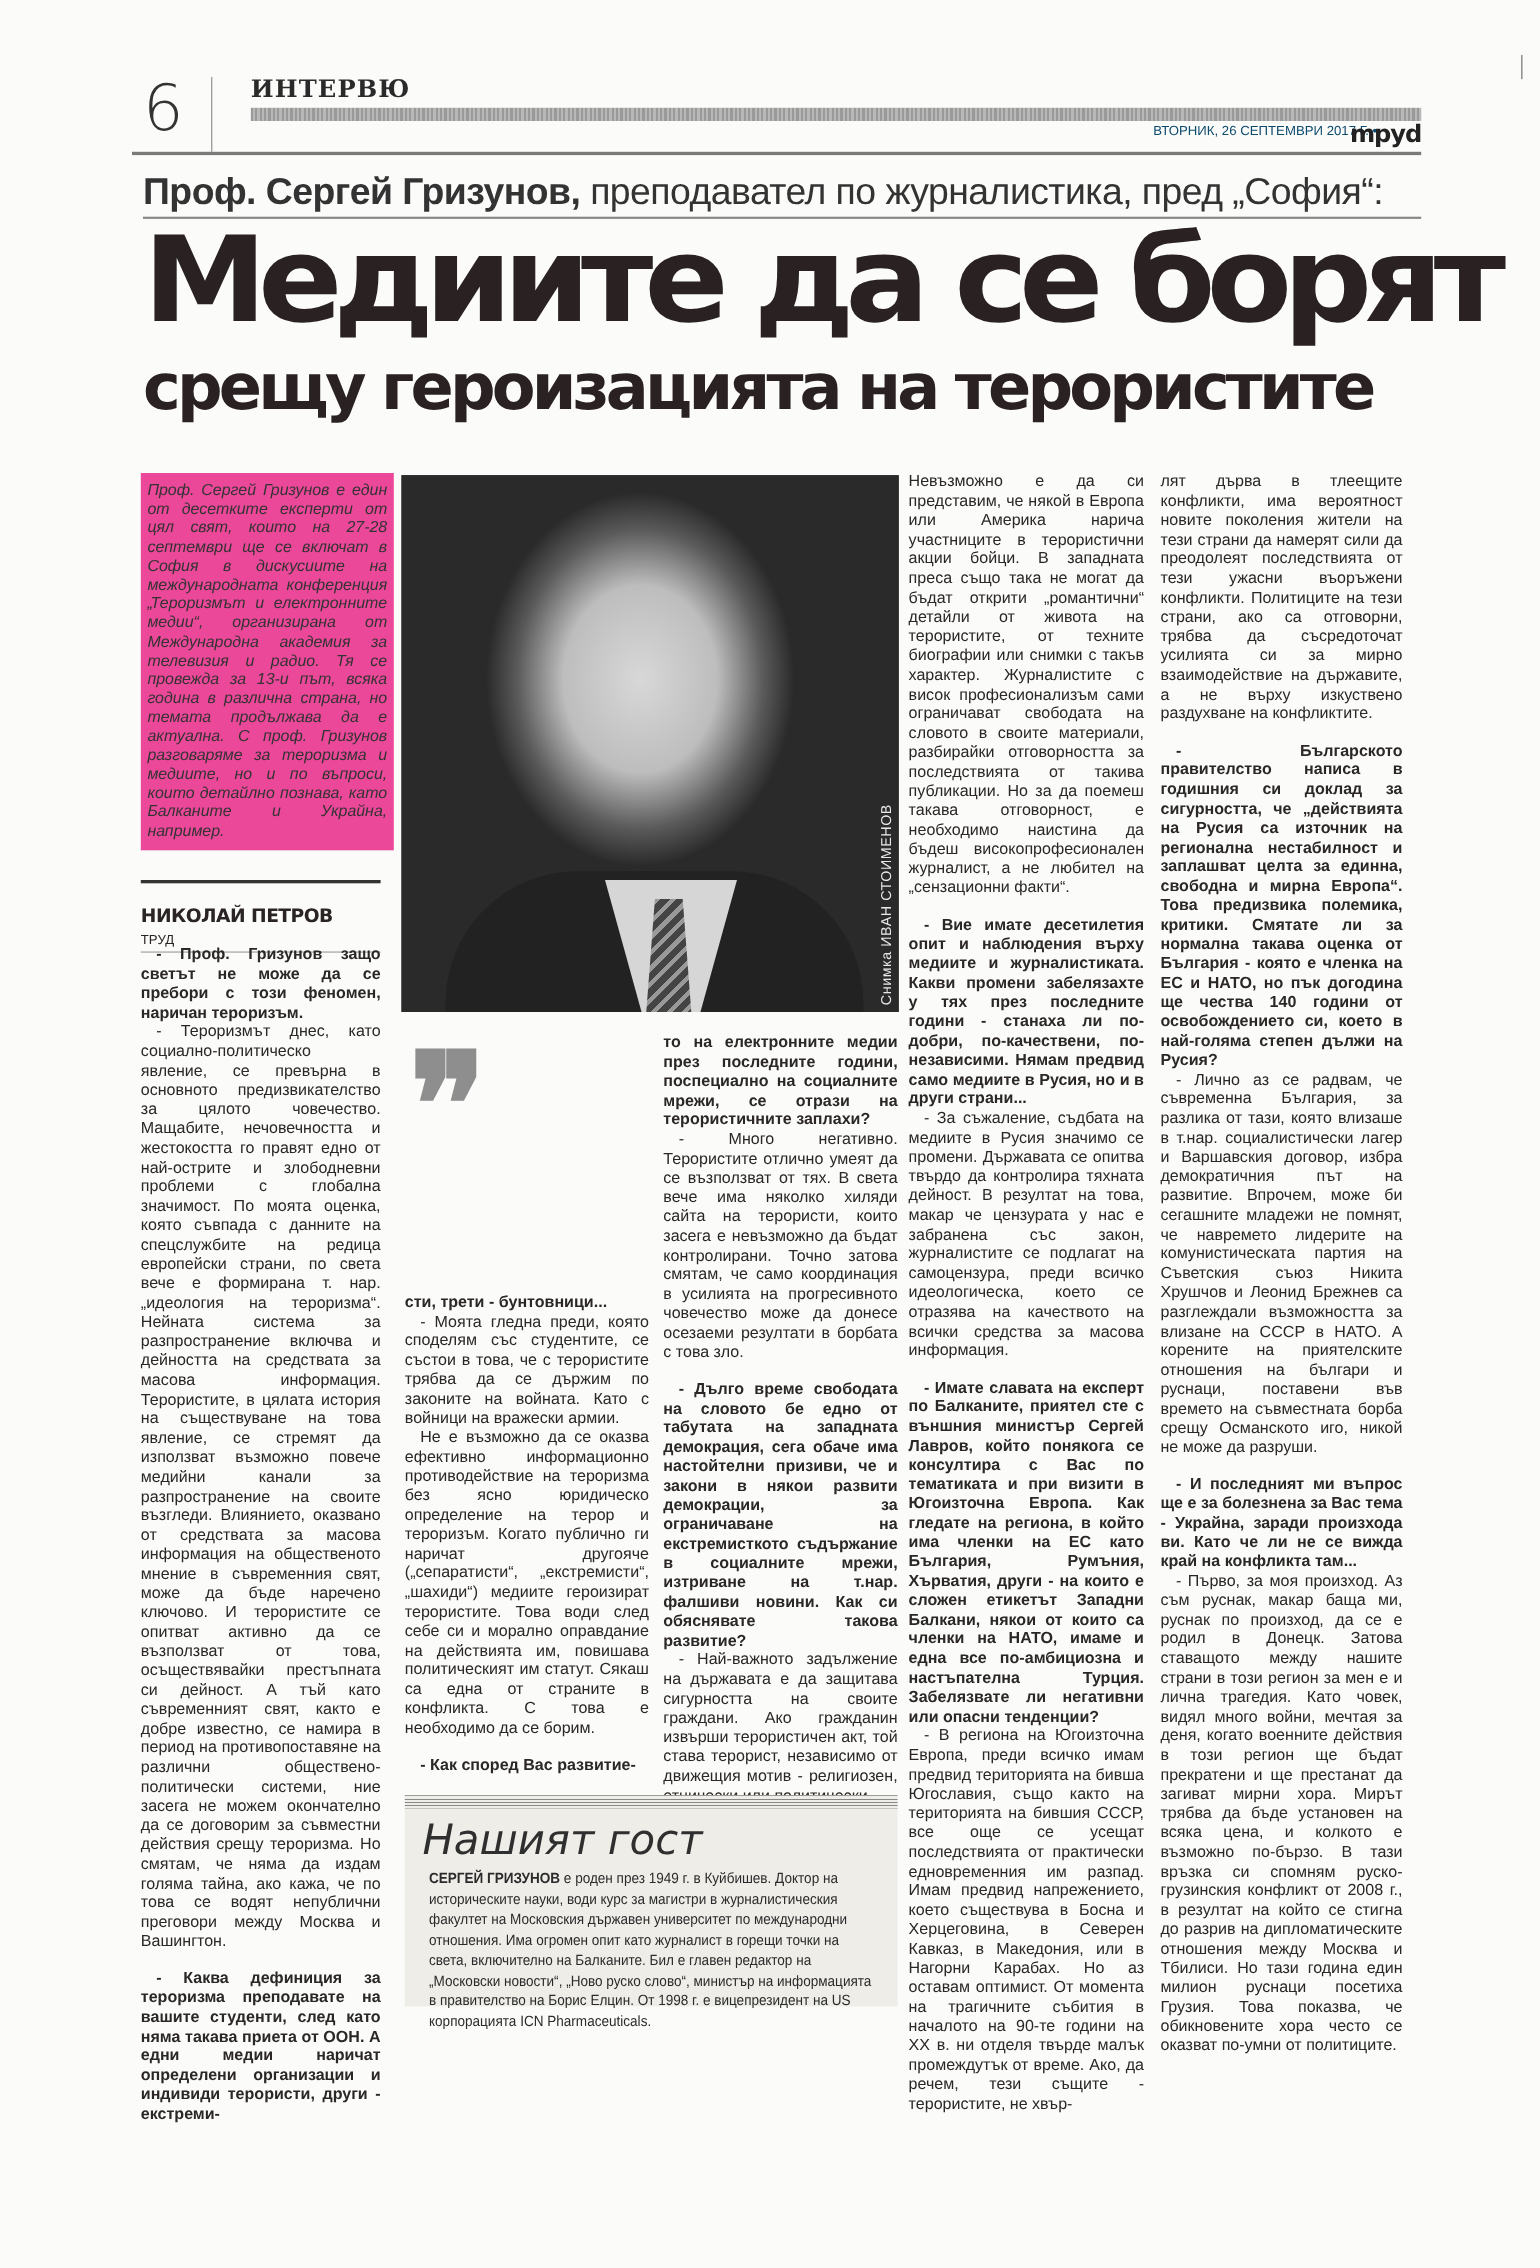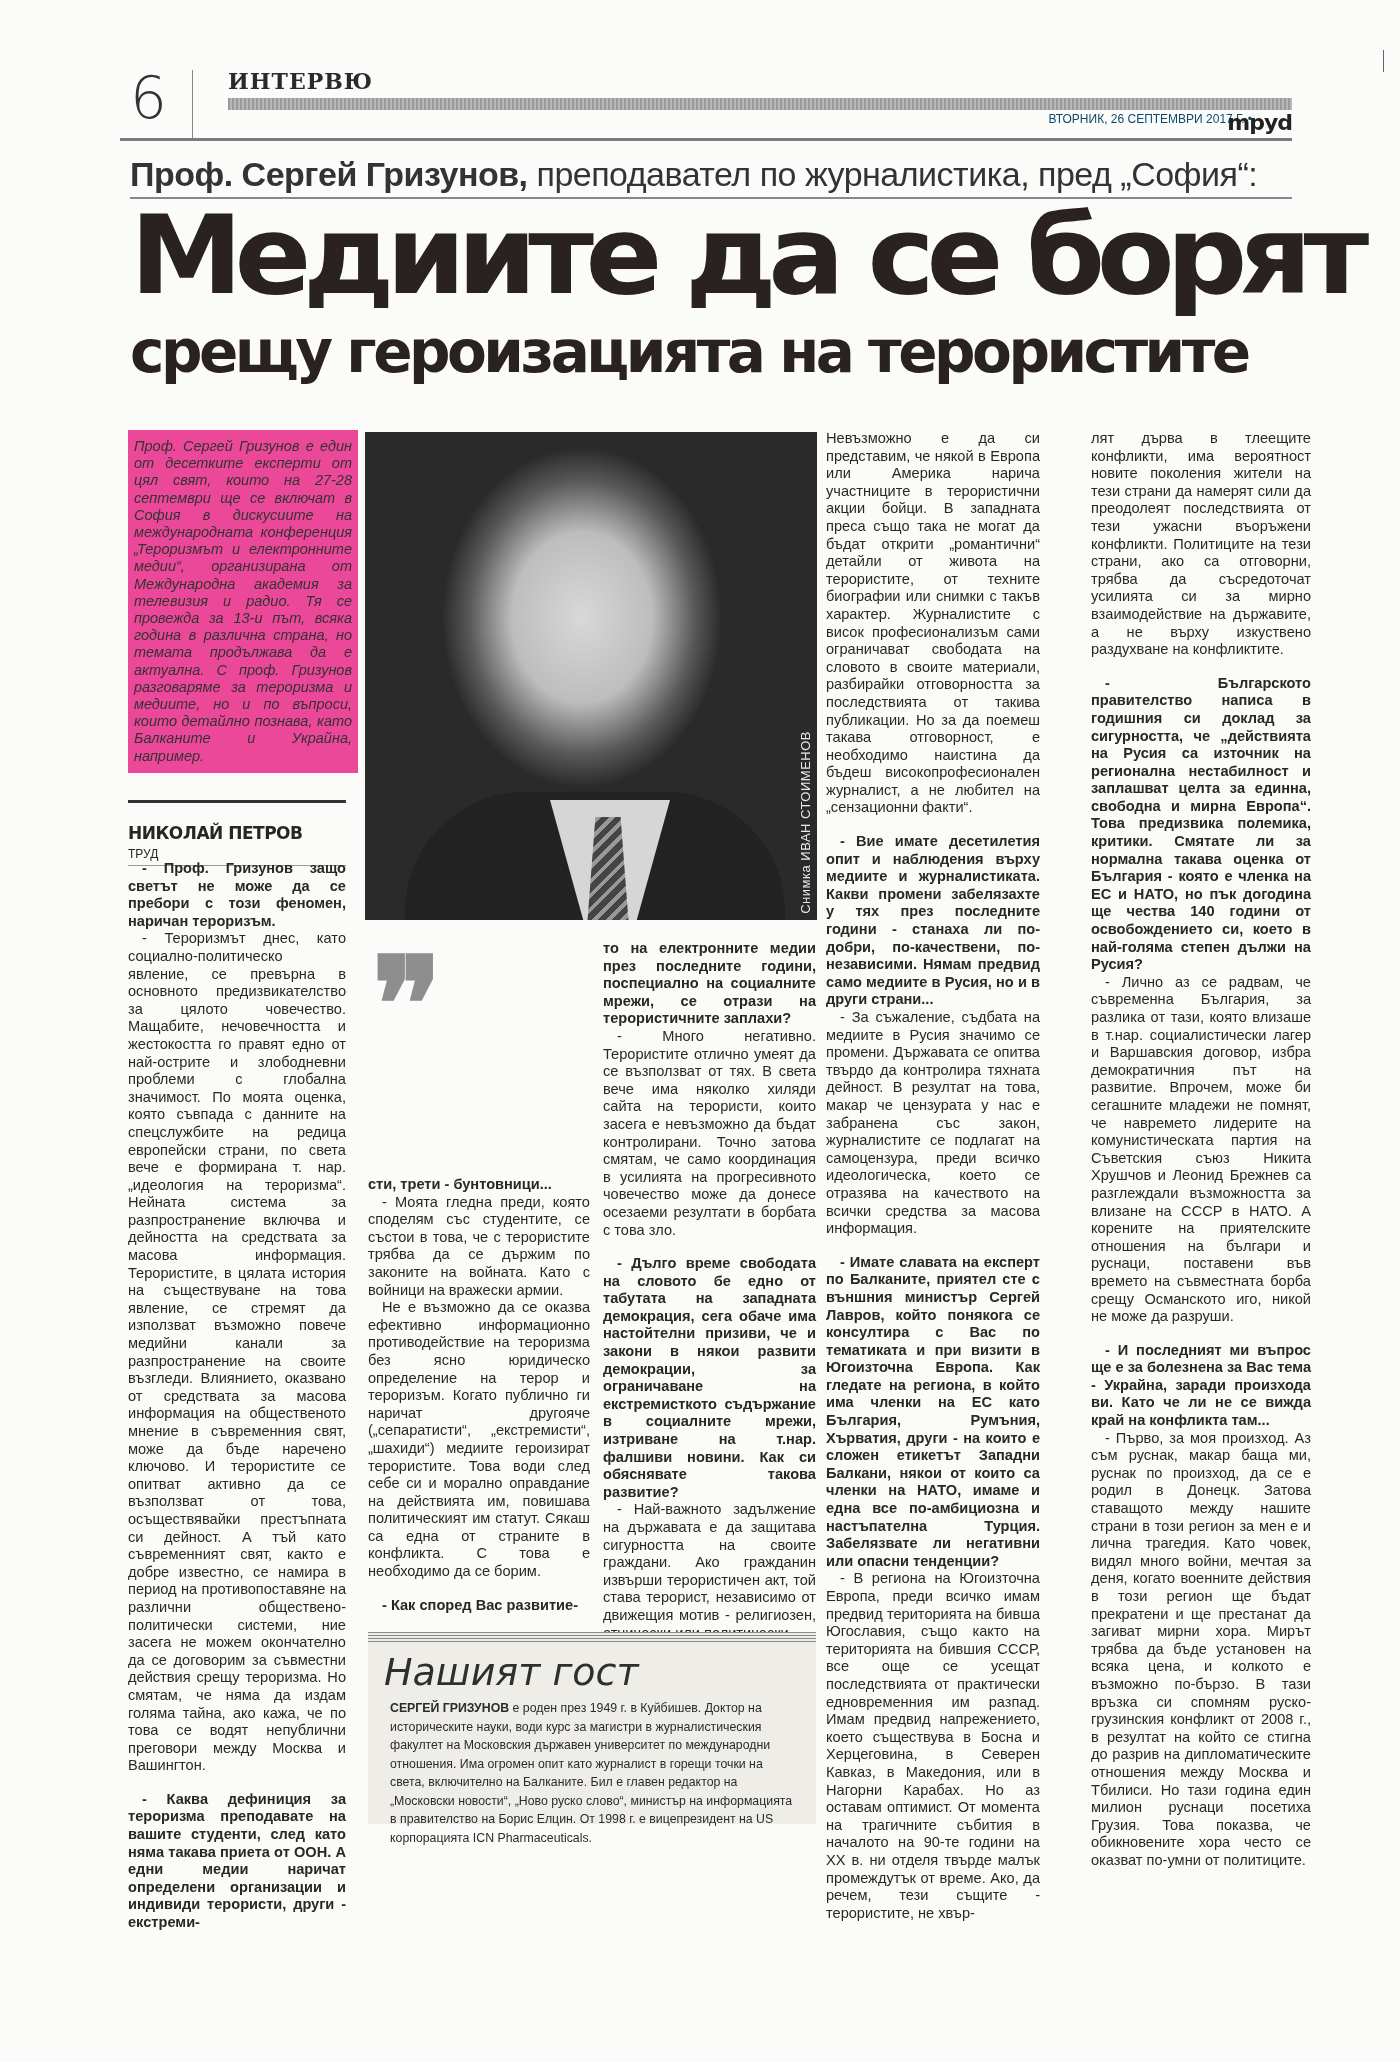--- a/index.html
+++ b/index.html
@@ -105,21 +105,21 @@
     <div class="gtext"><b>СЕРГЕЙ ГРИЗУНОВ</b><span> е роден през 1949 г. в Куйбишев. Доктор на историческите науки, води курс за магистри в журналистическия факултет на Московския държавен университет по международни отношения. Има огромен опит като журналист в горещи точки на света, включително на Балканите. Бил е главен редактор на „Московски новости“, „Ново руско слово“, министър на информацията в правителство на Борис Елцин. От 1998 г. е вицепрезидент на US корпорацията ICN Pharmaceuticals.</span></div>
   </div>
 
   <div class="col" id="col4" style="left:826px; top:430px; width:214px;">
       <p class="first">Невъзможно е да си представим, че някой в Европа или Америка нарича участниците в терористични акции бойци. В западната преса също така не могат да бъдат открити „романтични“ детайли от живота на терористите, от техните биографии или снимки с такъв характер. Журналистите с висок професионализъм сами ограничават свободата на словото в своите материали, разбирайки отговорността за последствията от такива публикации. Но за да поемеш такава отговорност, е необходимо наистина да бъдеш високопрофесионален журналист, а не любител на „сензационни факти“.</p>
       <p class="q">- Вие имате десетилетия опит и наблюдения върху медиите и журналистиката. Какви промени забелязахте у тях през последните години - станаха ли по-добри, по-качествени, по-независими. Нямам предвид само медиите в Русия, но и в други страни...</p>
       <p class="">- За съжаление, съдбата на медиите в Русия значимо се промени. Държавата се опитва твърдо да контролира тяхната дейност. В резултат на това, макар че цензурата у нас е забранена със закон, журналистите се подлагат на самоцензура, преди всичко идеологическа, което се отразява на качеството на всички средства за масова информация.</p>
       <p class="q">- Имате славата на експерт по Балканите, приятел сте с външния министър Сергей Лавров, който понякога се консултира с Вас по тематиката и при визити в Югоизточна Европа. Как гледате на региона, в който има членки на ЕС като България, Румъния, Хърватия, други - на които е сложен етикетът Западни Балкани, някои от които са членки на НАТО, имаме и една все по-амбициозна и настъпателна Турция. Забелязвате ли негативни или опасни тенденции?</p>
       <p class="">- В региона на Югоизточна Европа, преди всичко имам предвид територията на бивша Югославия, също както на територията на бившия СССР, все още се усещат последствията от практически едновременния им разпад. Имам предвид напрежението, което съществува в Босна и Херцеговина, в Северен Кавказ, в Македония, или в Нагорни Карабах. Но аз оставам оптимист. От момента на трагичните събития в началото на 90-те години на ХХ в. ни отделя твърде малък промеждутък от време. Ако, да речем, тези същите - терористите, не хвър-</p>
     </div>
-  <div class="col" id="col5" style="left:1055px; top:430px; width:220px;margin-left:36px;">
+  <div class="col" id="col5" style="left:1055px; top:430px; width:220px;">
       <p class="first">лят дърва в тлеещите конфликти, има вероятност новите поколения жители на тези страни да намерят сили да преодолеят последствията от тези ужасни въоръжени конфликти. Политиците на тези страни, ако са отговорни, трябва да съсредоточат усилията си за мирно взаимодействие на държавите, а не върху изкуствено раздухване на конфликтите.</p>
       <p class="q">- Българското правителство написа в годишния си доклад за сигурността, че „действията на Русия са източник на регионална нестабилност и заплашват целта за единна, свободна и мирна Европа“. Това предизвика полемика, критики. Смятате ли за нормална такава оценка от България - която е членка на ЕС и НАТО, но пък догодина ще чества 140 години от освобождението си, което в най-голяма степен дължи на Русия?</p>
       <p class="">- Лично аз се радвам, че съвременна България, за разлика от тази, която влизаше в т.нар. социалистически лагер и Варшавския договор, избра демократичния път на развитие. Впрочем, може би сегашните младежи не помнят, че навремето лидерите на комунистическата партия на Съветския съюз Никита Хрушчов и Леонид Брежнев са разглеждали възможността за влизане на СССР в НАТО. А корените на приятелските отношения на българи и руснаци, поставени във времето на съвместната борба срещу Османското иго, никой не може да разруши.</p>
       <p class="q">- И последният ми въпрос ще е за болезнена за Вас тема - Украйна, заради произхода ви. Като че ли не се вижда край на конфликта там...</p>
       <p class="">- Първо, за моя произход. Аз съм руснак, макар баща ми, руснак по произход, да се е родил в Донецк. Затова ставащото между нашите страни в този регион за мен е и лична трагедия. Като човек, видял много войни, мечтая за деня, когато военните действия в този регион ще бъдат прекратени и ще престанат да загиват мирни хора. Мирът трябва да бъде установен на всяка цена, и колкото е възможно по-бързо. В тази връзка си спомням руско-грузинския конфликт от 2008 г., в резултат на който се стигна до разрив на дипломатическите отношения между Москва и Тбилиси. Но тази година един милион руснаци посетиха Грузия. Това показва, че обикновените хора често се оказват по-умни от политиците.</p>
     </div>
 
   <div class="edge"></div>
 </div>
 

